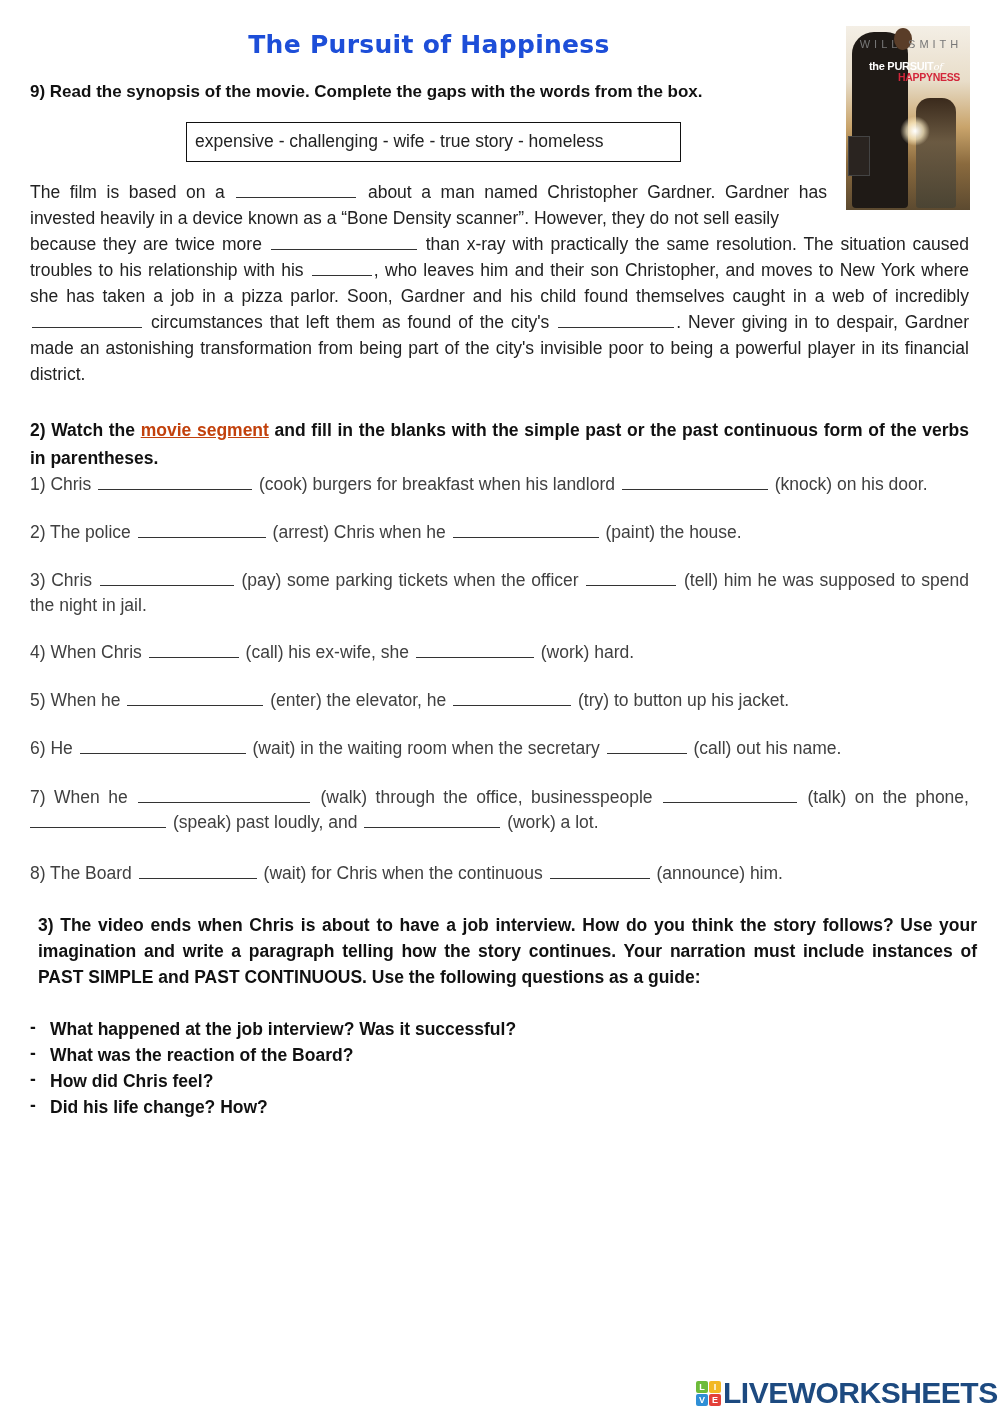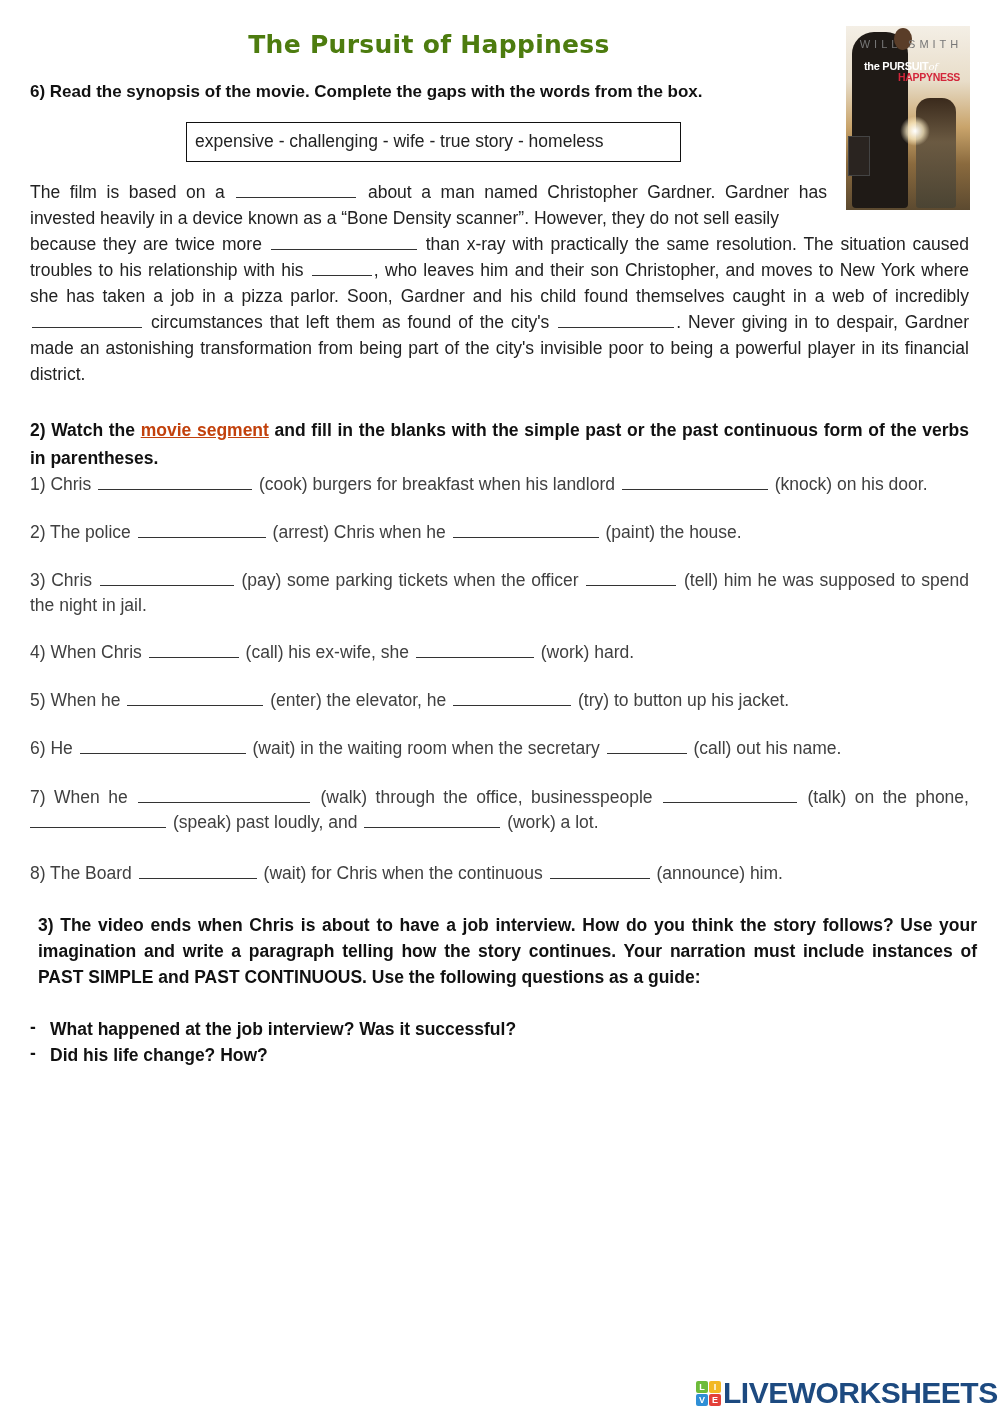--- a/index.html
+++ b/index.html
@@ -8,21 +8,21 @@
     position: relative;
     font-family: "Liberation Sans", "DejaVu Sans", sans-serif;
     color: #1a1a1a;
     overflow: hidden;
   }
   .title {
     position: absolute; left: 0; top: 30px; width: 858px;
     text-align: center;
     font-family: "DejaVu Sans", sans-serif;
     font-size: 25px; font-weight: bold; letter-spacing: 0.3px;
-    color: #4d7c0f;
+    color: #1d4ed8;
   }
   .q1-heading {
     position: absolute; left: 30px; top: 82px;
     font-size: 17px; font-weight: bold; color: #111;
   }
   .word-box {
     position: absolute; left: 186px; top: 122px; width: 495px; height: 40px;
     border: 1.5px solid #111;
     padding: 8px 8px;
     font-size: 17.5px; color: #222;
@@ -51,22 +51,22 @@
   .poster .glow {
     position: absolute; left: 54px; top: 90px; width: 30px; height: 30px;
     background: radial-gradient(circle, #fff 0%, rgba(255,240,200,0.7) 40%, rgba(255,220,150,0) 70%);
   }
   .poster .boy {
     position: absolute; left: 70px; top: 72px; width: 40px; height: 110px;
     background: linear-gradient(180deg, #3a2a1c 0%, #6b5a42 40%, #4b4433 100%);
     border-radius: 14px 14px 3px 3px;
   }
   .poster .t1 {
-    position: absolute; left: 18px; top: 34px; font-size: 11px; font-weight: bold;
-    color: #fff; letter-spacing: -0.3px;
+    position: absolute; left: 0; top: 34px; font-size: 11px; font-weight: bold;
+    color: #fff; letter-spacing: -0.3px; padding-left: 23px;
   }
   .poster .t1 i { font-family: "DejaVu Serif", serif; font-weight: normal; font-size: 10px; }
   .poster .t2 {
     position: absolute; left: 52px; top: 45px; font-size: 10.5px; font-weight: bold;
     color: #d3263a; letter-spacing: -0.3px;
   }
   .para {
     position: absolute; left: 30px; width: 939px;
     font-size: 17.5px; line-height: 26px; color: #222;
     text-align: justify;
@@ -127,21 +127,21 @@
   <div class="man"></div>
   <div class="man-head"></div>
   <div class="briefcase"></div>
   <div class="boy"></div>
   <div class="glow"></div>
   <div class="actor">WILL SMITH</div>
   <div class="t1"><span>the PURSUIT</span><i>of</i></div>
   <div class="t2">HAPPYNESS</div>
 </div>
 
-<div class="q1-heading">6)   Read the synopsis of the movie. Complete the gaps with the words from the box.</div>
+<div class="q1-heading">9)   Read the synopsis of the movie. Complete the gaps with the words from the box.</div>
 <div class="word-box">expensive - challenging - wife - true story - homeless</div>
 
 <div class="para synopsis-1">
   <span>The film is based on a</span>
   <span class="blank" style="width:120px"></span>
   <span>about a man named Christopher Gardner. Gardner has invested heavily in a device known as a “Bone Density scanner”. However, they do not sell easily</span>
 </div>
 <div class="para synopsis-2">
   <span>because they are twice more</span>
   <span class="blank" style="width:146px"></span>
@@ -223,20 +223,22 @@
   <span class="blank" style="width:118px"></span>
   <span>(wait) for Chris when the continuous</span>
   <span class="blank" style="width:100px"></span>
   <span>(announce) him.</span>
 </div>
 
 <div class="q3">3) The video ends when Chris is about to have a job interview. How do you think the story follows? Use your imagination and write a paragraph telling how the story continues. Your narration must include instances of PAST SIMPLE and PAST CONTINUOUS. Use the following questions as a guide:</div>
 
 <ul class="guide">
   <li>What happened at the job interview?  Was it successful?</li>
+  <li>What was the reaction of the Board?</li>
+  <li>How did Chris feel?</li>
   <li>Did his life change? How?</li>
 </ul>
 
 <div class="brand">
   <div class="tiles">
     <div class="tile" style="background:#6dbb3a">L</div>
     <div class="tile" style="background:#f2b824">I</div>
     <div class="tile" style="background:#2f8fd6">V</div>
     <div class="tile" style="background:#e3413a">E</div>
   </div>

